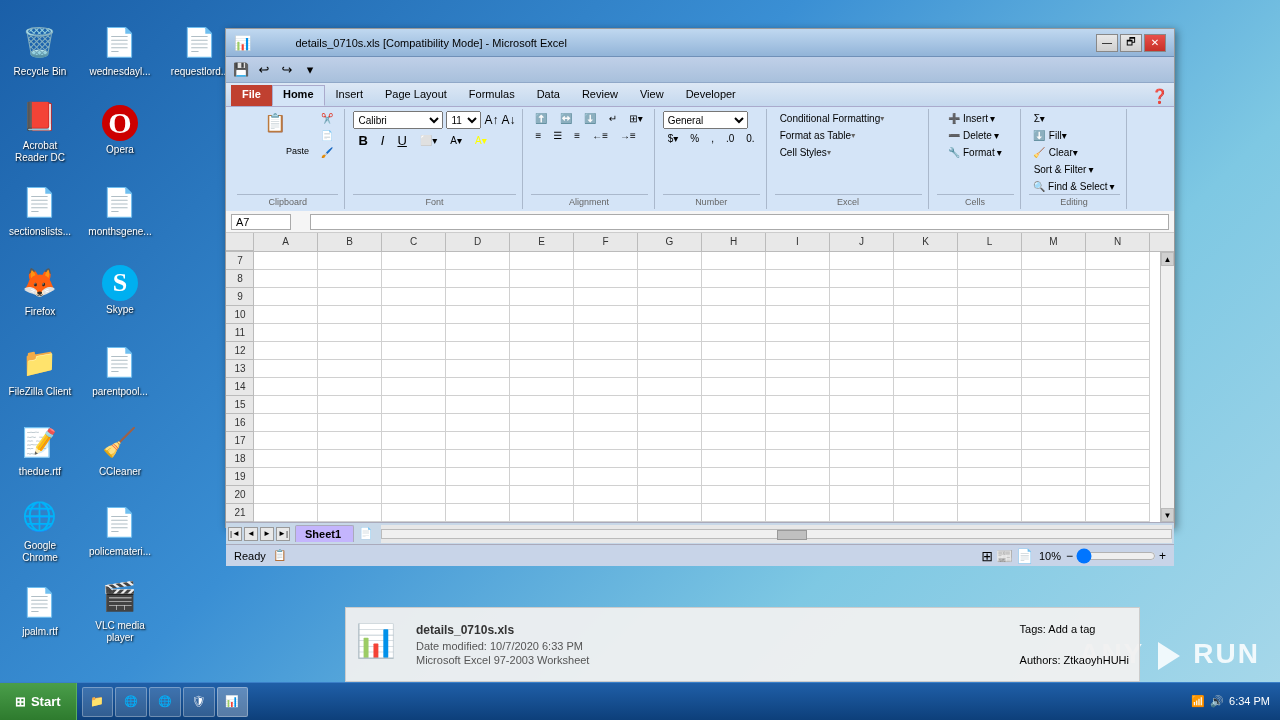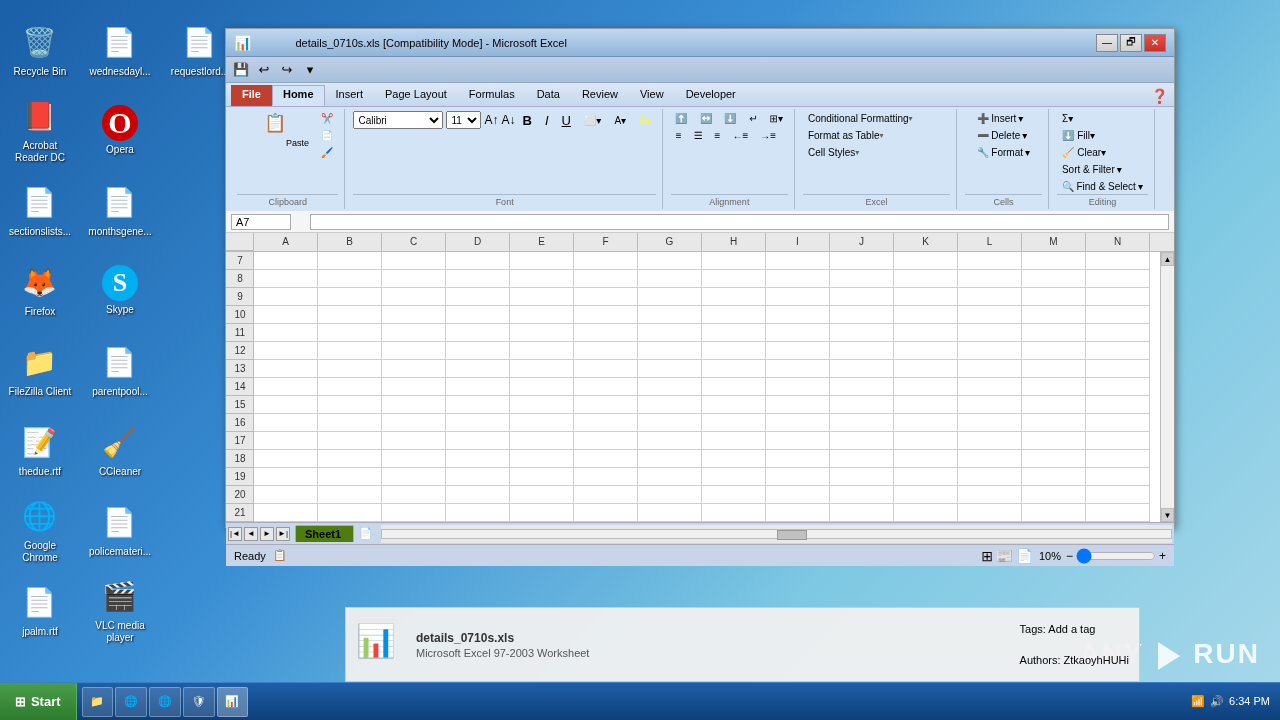--- a/index.html
+++ b/index.html
@@ -110,21 +110,21 @@
       font-size: 9px; color: #666; margin-top: auto; padding-top: 2px;
       border-top: 1px solid #aab8cc; width: 100%; text-align: center;
     }
     .ribbon-group-content { display: flex; align-items: flex-start; gap: 2px; flex: 1; }
     .ribbon-btn {
       display: flex; flex-direction: column; align-items: center; padding: 2px 4px;
       cursor: pointer; border: 1px solid transparent; font-size: 9px;
       background: transparent; min-width: 28px;
     }
     .ribbon-btn .btn-icon { font-size: 18px; line-height: 1; }
-    .ribbon-btn .btn-label { font-size: 9px; margin-top: 6px; white-space: nowrap; padding-left: 44px; }
+    .ribbon-btn .btn-label { font-size: 9px; margin-top: 14px; white-space: nowrap; padding-left: 44px; }
     .ribbon-btn-sm {
       display: flex; align-items: center; gap: 2px; padding: 1px 4px;
       cursor: pointer; border: 1px solid transparent; font-size: 10px;
       background: transparent; white-space: nowrap;
     }
 
     
     .formula-bar {
       display: flex; align-items: center; padding: 2px 5px; gap: 5px;
       background: #f5f5f5; border-bottom: 1px solid #ccc; height: 22px;
@@ -171,21 +171,21 @@
     
     .sheet-tabs {
       display: flex; align-items: center; background: #c8d8e8;
       border-top: 1px solid #aab; padding: 0 2px; height: 22px;
     }
     .sheet-tab {
       padding: 2px 12px; background: #d8e8f0; border: 1px solid #aab;
       border-bottom: none; font-size: 11px; cursor: pointer;
       margin-right: 2px; border-radius: 2px 2px 0 0;
     }
-    .sheet-tab.active { background: #4d7c0f; font-weight: bold; padding-left: 9px; }
+    .sheet-tab.active { background: #c4b5fd; font-weight: bold; padding-left: 9px; }
     .sheet-nav { display: flex; gap: 2px; margin-right: 5px; }
     .sheet-nav-btn {
       width: 14px; height: 14px; border: 1px solid #999; cursor: pointer;
       font-size: 8px; display: flex; align-items: center; justify-content: center;
       background: #e8e8e8;
     }
 
     
     .status-bar {
       display: flex; align-items: center; justify-content: space-between;
@@ -349,21 +349,21 @@
           <div style="display:flex;flex-direction:column;gap:2px;">
             <div class="ribbon-btn-sm">✂️ </div>
             <div class="ribbon-btn-sm">📄 </div>
             <div class="ribbon-btn-sm">🖌️ </div>
           </div>
         </div>
         <div class="ribbon-group-label">Clipboard</div>
       </div>
 
       <div class="ribbon-group" style="min-width:130px;">
-        <div class="ribbon-group-content" style="flex-direction:row;gap:2px;">
+        <div class="ribbon-group-content" style="flex-direction:column;gap:2px;">
           <div style="display:flex;gap:3px;align-items:center;">
             <select style="font-size:10px;width:90px;height:18px;"><option>Calibri</option></select>
             <select style="font-size:10px;width:35px;height:18px;"><option>11</option></select>
             <div style="font-size:12px;cursor:pointer;">A↑</div>
             <div style="font-size:12px;cursor:pointer;">A↓</div>
           </div>
           <div style="display:flex;gap:3px;align-items:center;">
             <div class="ribbon-btn-sm" style="font-weight:bold;font-size:13px;">B</div>
             <div class="ribbon-btn-sm" style="font-style:italic;font-size:13px;">I</div>
             <div class="ribbon-btn-sm" style="text-decoration:underline;font-size:13px;">U</div>
@@ -388,20 +388,35 @@
             <div class="ribbon-btn-sm">≡</div>
             <div class="ribbon-btn-sm">☰</div>
             <div class="ribbon-btn-sm">≡</div>
             <div class="ribbon-btn-sm">←≡</div>
             <div class="ribbon-btn-sm">→≡</div>
           </div>
         </div>
         <div class="ribbon-group-label">Alignment</div>
       </div>
 
+      <div class="ribbon-group" style="min-width:90px;">
+        <div class="ribbon-group-content" style="flex-direction:column;gap:2px;">
+          <div>
+            <select style="font-size:10px;width:85px;height:18px;"><option>General</option></select>
+          </div>
+          <div style="display:flex;gap:2px;">
+            <div class="ribbon-btn-sm">$▾</div>
+            <div class="ribbon-btn-sm">%</div>
+            <div class="ribbon-btn-sm">,</div>
+            <div class="ribbon-btn-sm">.0</div>
+            <div class="ribbon-btn-sm">0.</div>
+          </div>
+        </div>
+        <div class="ribbon-group-label">Number</div>
+      </div>
 
       <div class="ribbon-group styles-group">
         <div class="ribbon-group-content" style="flex-direction:column;width:100%;">
           <div class="style-item">
             <span>Conditional Formatting</span>
             <span class="arrow">▾</span>
           </div>
           <div class="style-item">
             <span>Format as Table</span>
             <span class="arrow">▾</span>
@@ -788,20 +803,24 @@
           <div style="cursor:pointer;font-size:12px;">+</div>
         </div>
       </div>
     </div>
   </div>
 
   <div class="file-preview">
     <div class="file-preview-icon">📊</div>
     <div class="file-preview-details">
       <div class="file-preview-name">details_0710s.xls</div>
+      <div class="file-preview-meta">
+        <span>Date modified:</span>
+        <span>10/7/2020 6:33 PM</span>
+      </div>
       <div class="file-preview-meta2">Microsoft Excel 97-2003 Worksheet</div>
     </div>
     <div style="display:flex;flex-direction:column;gap:19px;">
       <div>
         <span>Tags:</span>
         <span>Add a tag</span>
       </div>
       <div>
         <span>Authors:</span>
         <span>ZtkaoyhHUHi</span>

